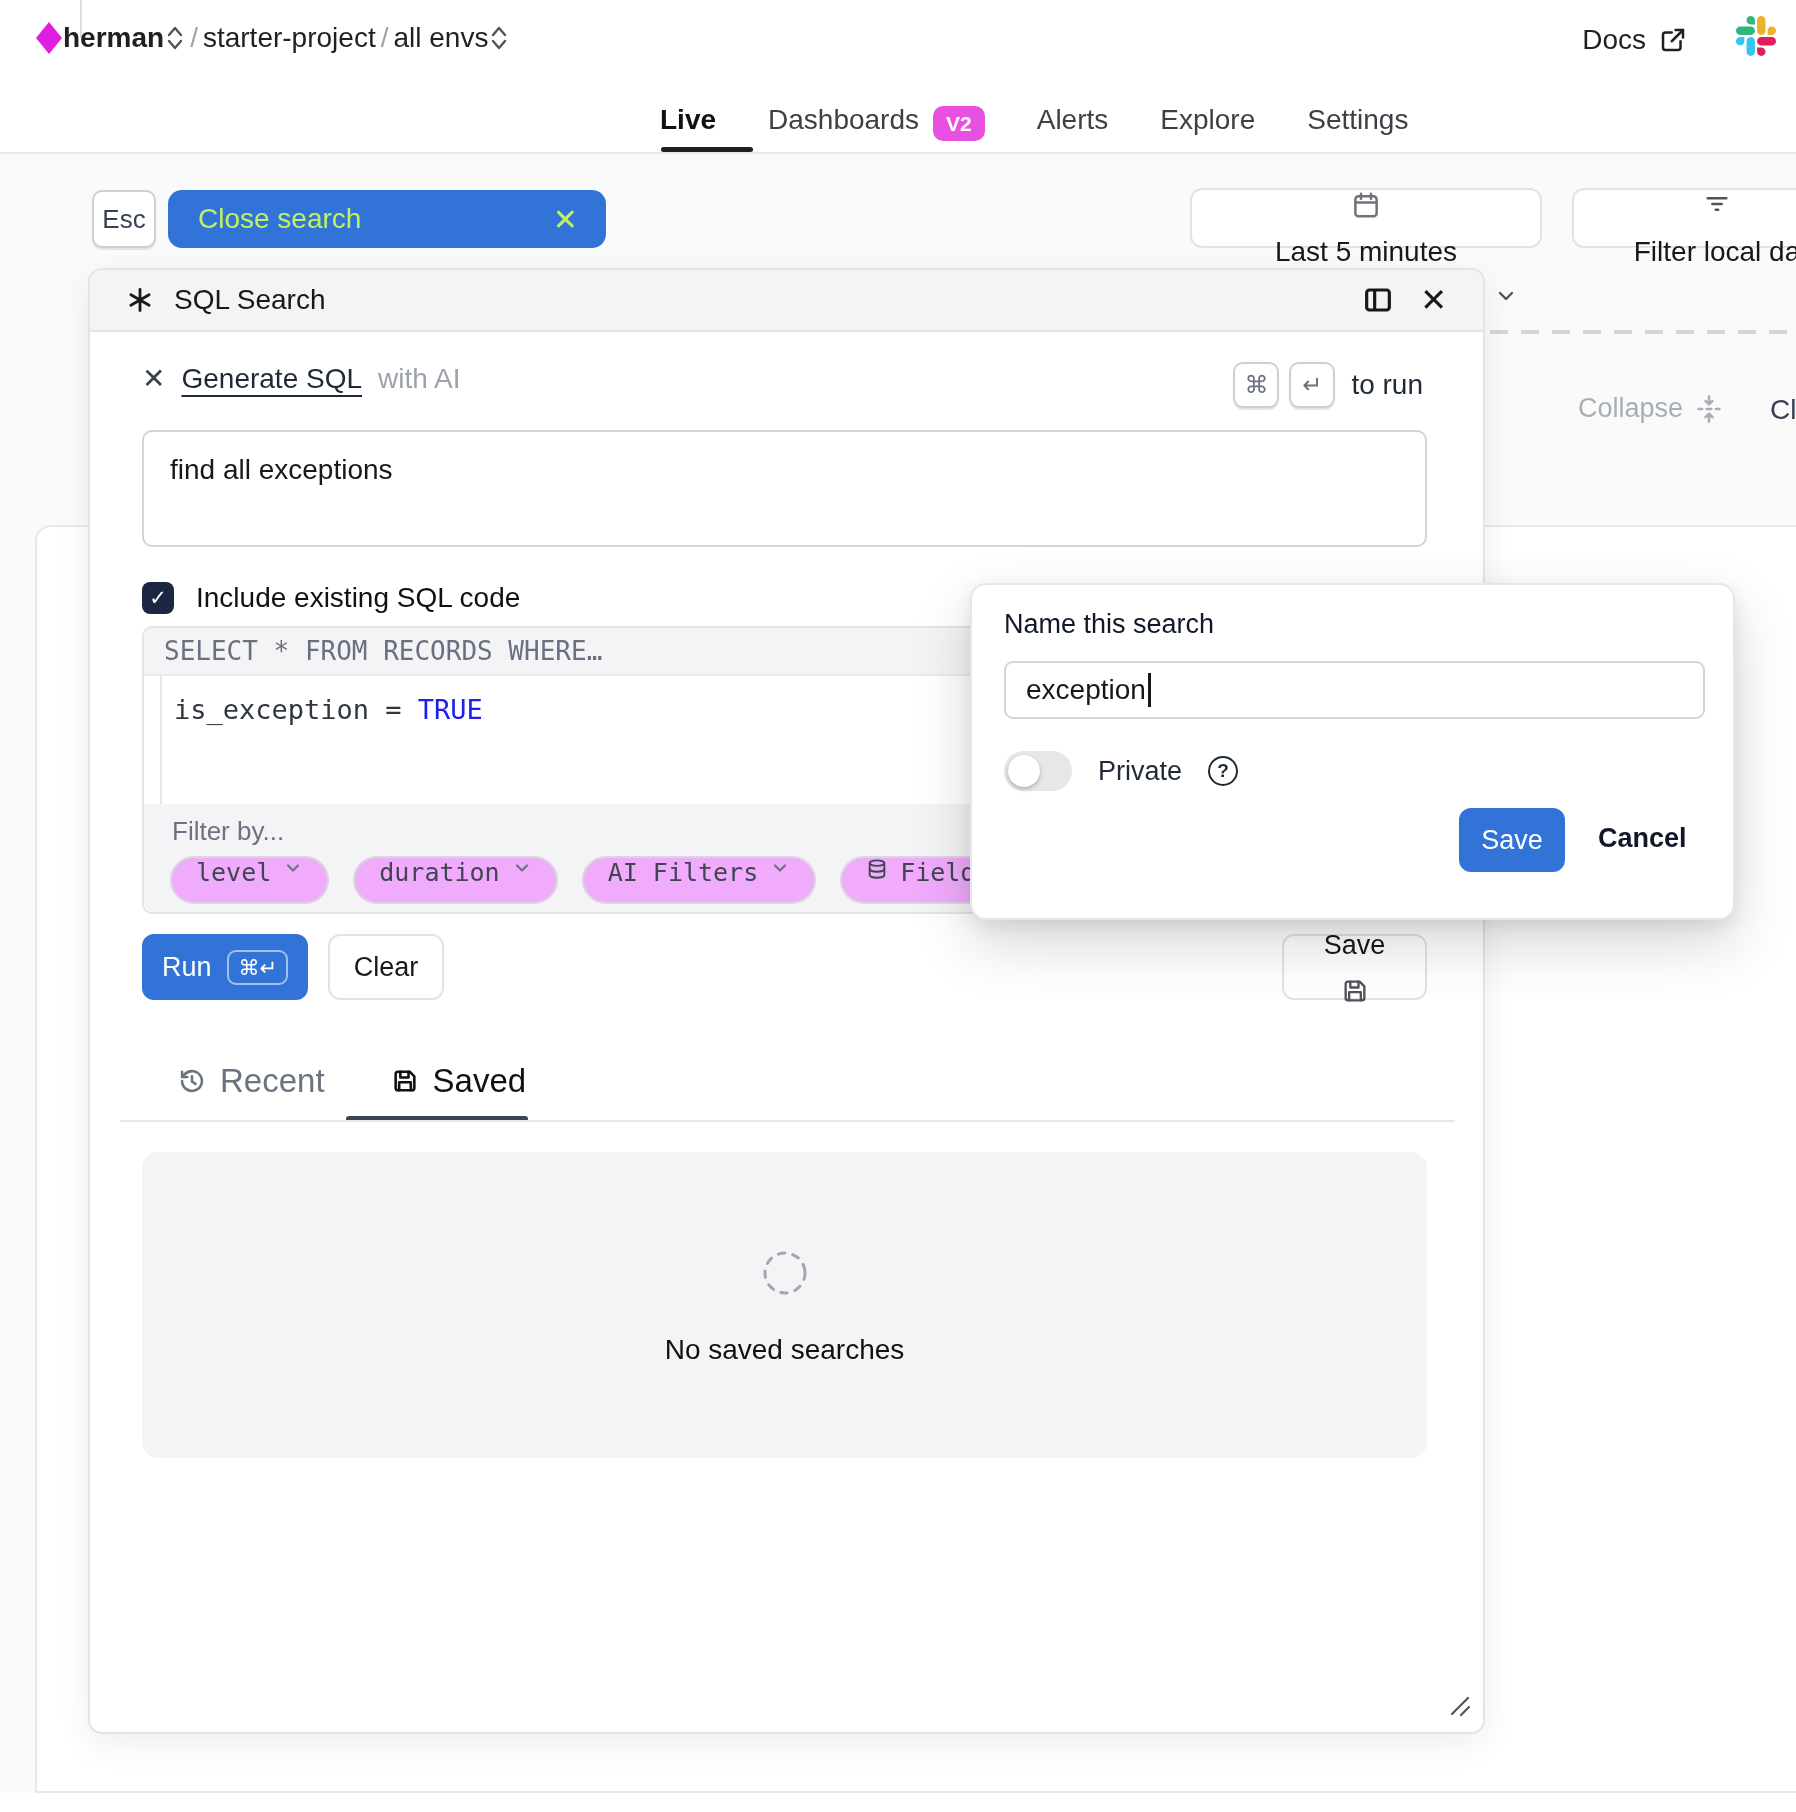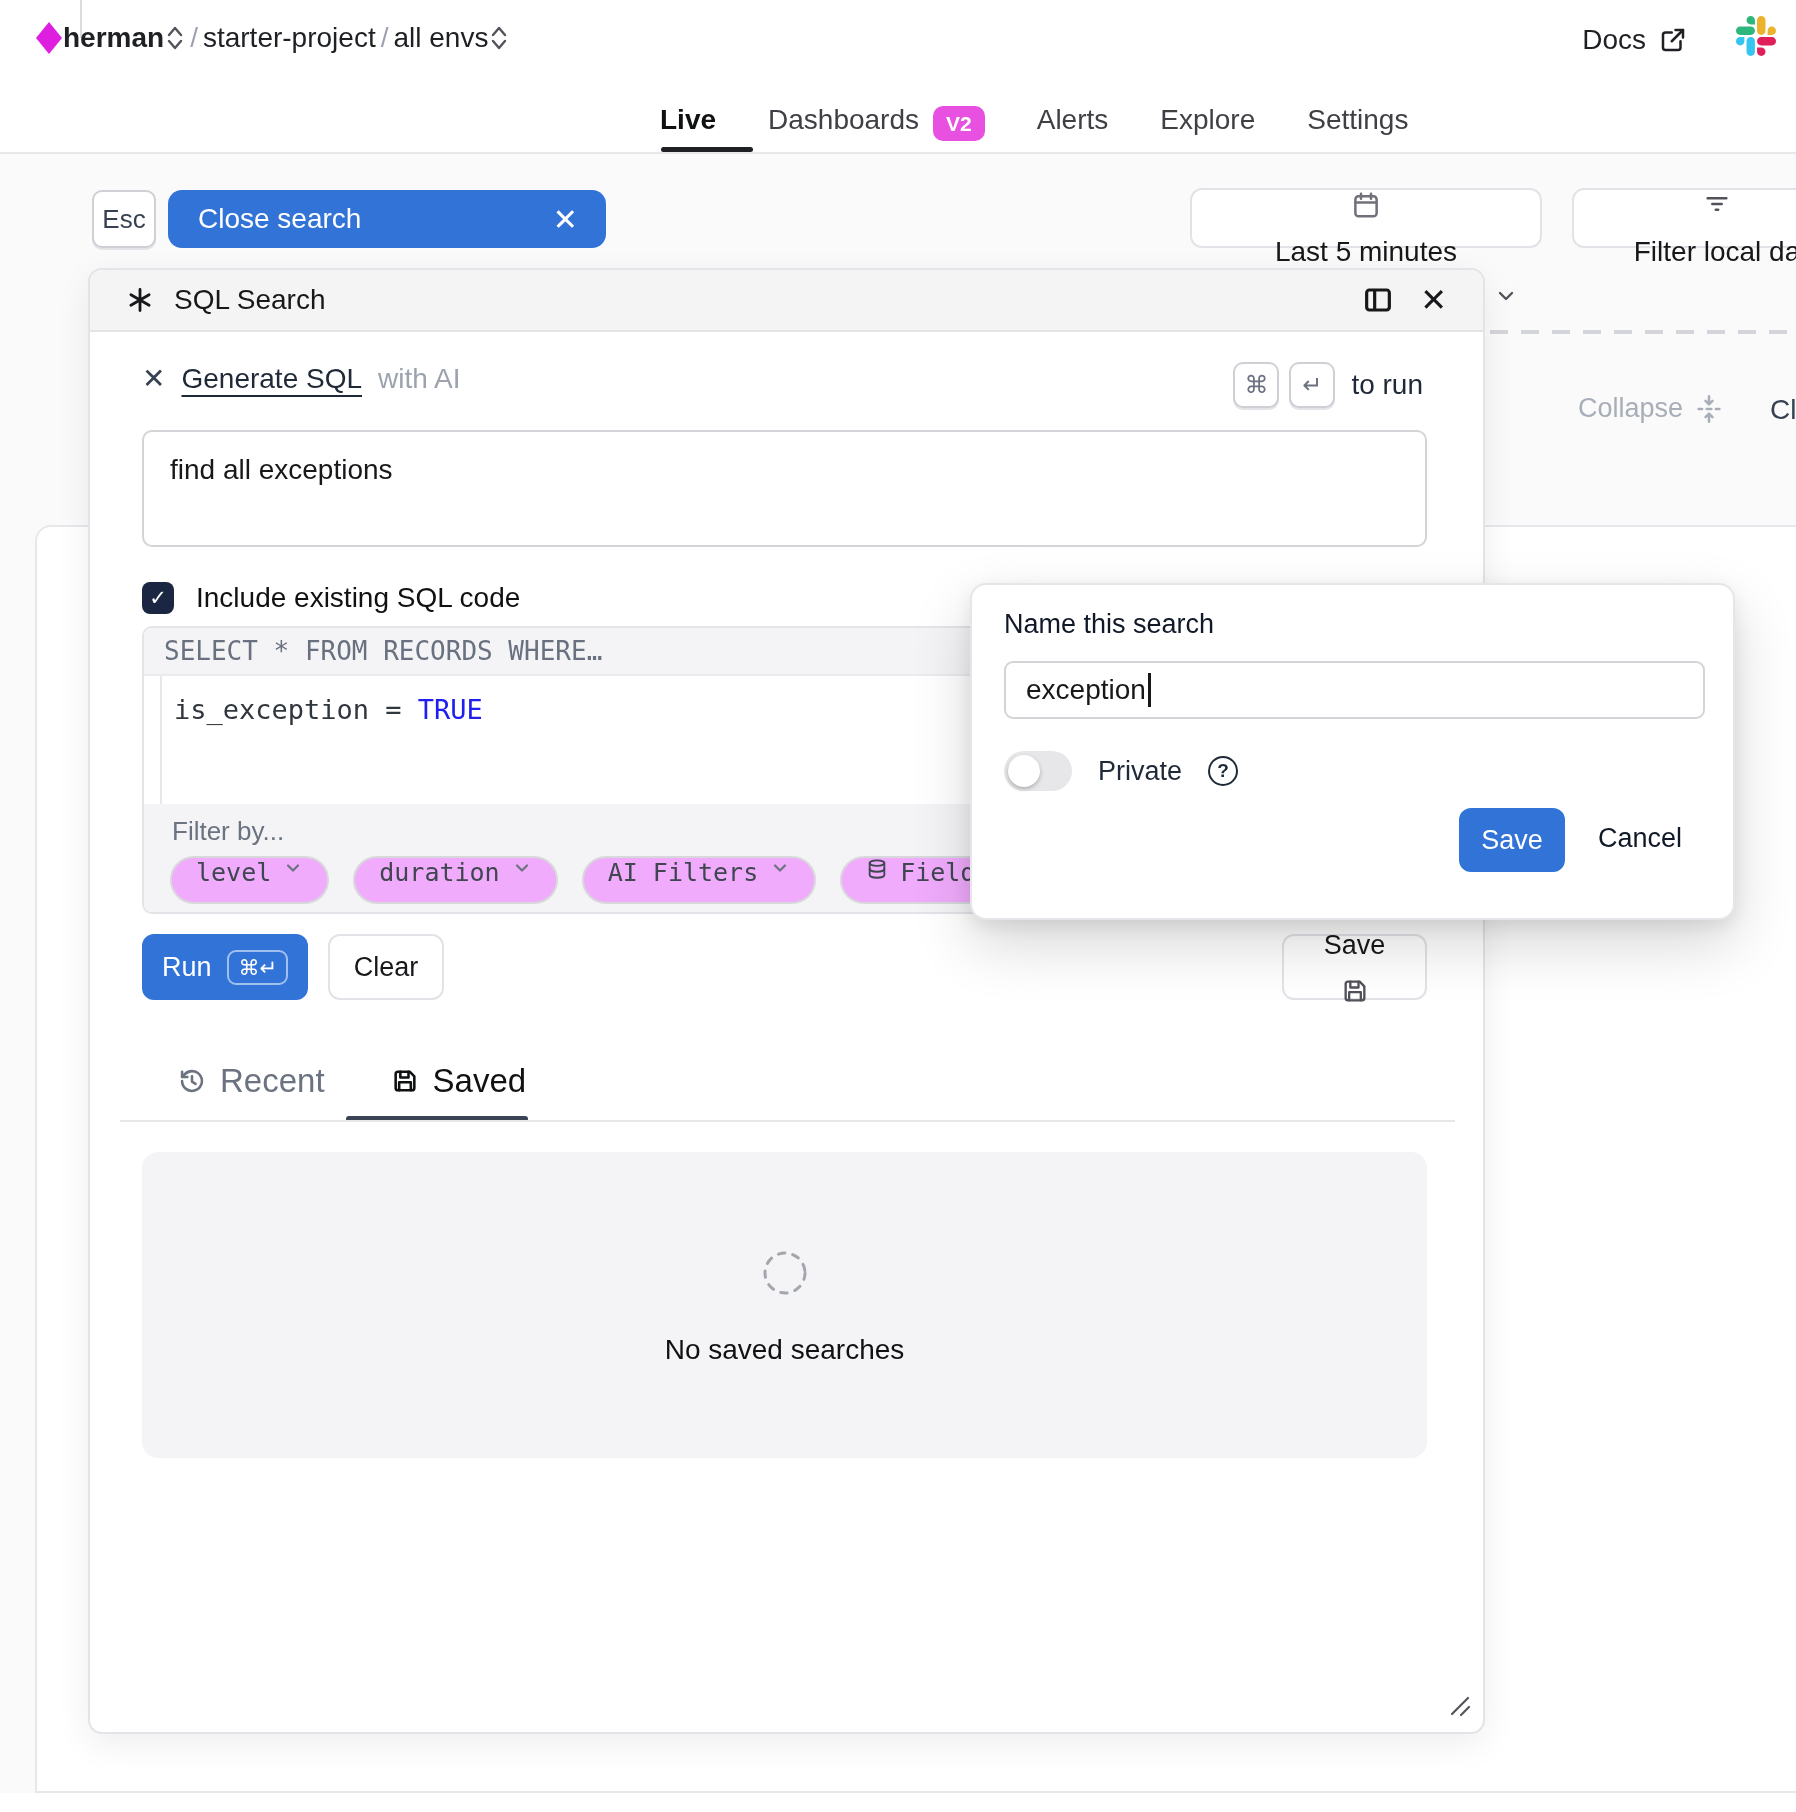--- a/index.html
+++ b/index.html
@@ -38,21 +38,21 @@
   
   .graybg { left:0; top:154px; width:1796px; height:1639px; background:#fafafa; }
   .card { left:35px; top:525px; width:1780px; height:1268px; background:#fff;
     border:2px solid #e7e8eb; border-radius:16px 0 0 0; }
 
   
   .kbd { background:#fff; border:2px solid #cfd0d6; border-radius:10px;
     box-shadow:0 2px 0 #e4e4e8; color:#374151; display:flex; align-items:center; justify-content:center; }
   .esc { left:92px; top:190px; width:64px; height:58px; font-size:26px; }
   .closesearch { left:168px; top:190px; width:438px; height:58px; background:#3273d8;
-    border:none; border-radius:14px; color:#ffffff; font-size:28px; font-weight:500;
+    border:none; border-radius:14px; color:#bef264; font-size:28px; font-weight:500;
     display:flex; align-items:center; padding:0 28px 0 30px; cursor:pointer;
     font-family:"Liberation Sans", sans-serif; }
   .closesearch .x { margin-left:auto; font-size:30px; }
   .whitebtn { background:#fff; border:2px solid #e2e3e7; border-radius:12px;
     color:#18181b; cursor:pointer; font-family:"Liberation Sans", sans-serif;flex-direction:column; }
   .timebtn { left:1190px; top:188px; width:352px; height:60px; font-size:28px; font-weight:500;
     display:flex; align-items:center; gap:16px; padding:0 22px; }
   .filterbtn { left:1572px; top:188px; width:290px; height:60px; font-size:28px; font-weight:500;
     display:flex; align-items:center; gap:18px; padding:0 24px; }
 
@@ -132,21 +132,21 @@
   .toggle { width:68px; height:40px; background:#e7e7ea; border-radius:20px; position:relative; cursor:pointer; }
   .knob { position:absolute; left:4px; top:4px; width:32px; height:32px; background:#fff;
     border-radius:50%; box-shadow:0 2px 4px rgba(0,0,0,0.25); }
   .privlabel { font-size:27px; font-weight:500; color:#1f2937; }
   .qmark { width:30px; height:30px; border:2.5px solid #1f2937; border-radius:50%;
     display:flex; align-items:center; justify-content:center; font-size:19px; font-weight:700;
     color:#1f2937; cursor:pointer; }
   .msave { position:absolute; left:487px; top:223px; width:106px; height:64px; background:#3273d8;
     border:none; border-radius:12px; color:#fff; font-size:27px; font-weight:500; cursor:pointer;
     display:flex; align-items:center; justify-content:center; font-family:"Liberation Sans", sans-serif; }
-  .mcancel { position:absolute; left:626px; top:238px; font-size:27px; font-weight:400;
+  .mcancel { position:absolute; left:626px; top:238px; font-size:27px; font-weight:700;
     color:#111827; cursor:pointer; }
 
   svg { display:block; }
 </style>
 </head>
 <body>
 
 <div class="abs topbar">
   <div class="abs faintline"></div>
   <div class="abs flex crumbs">

